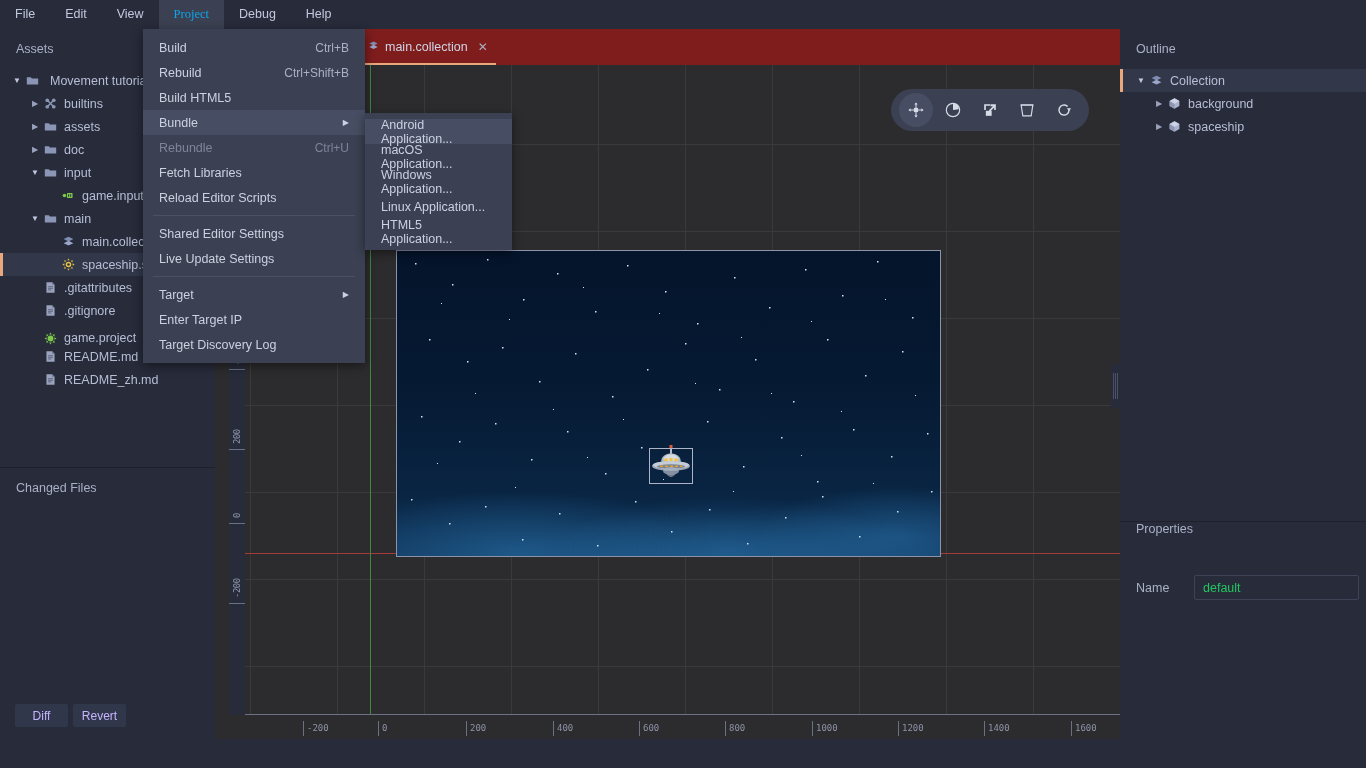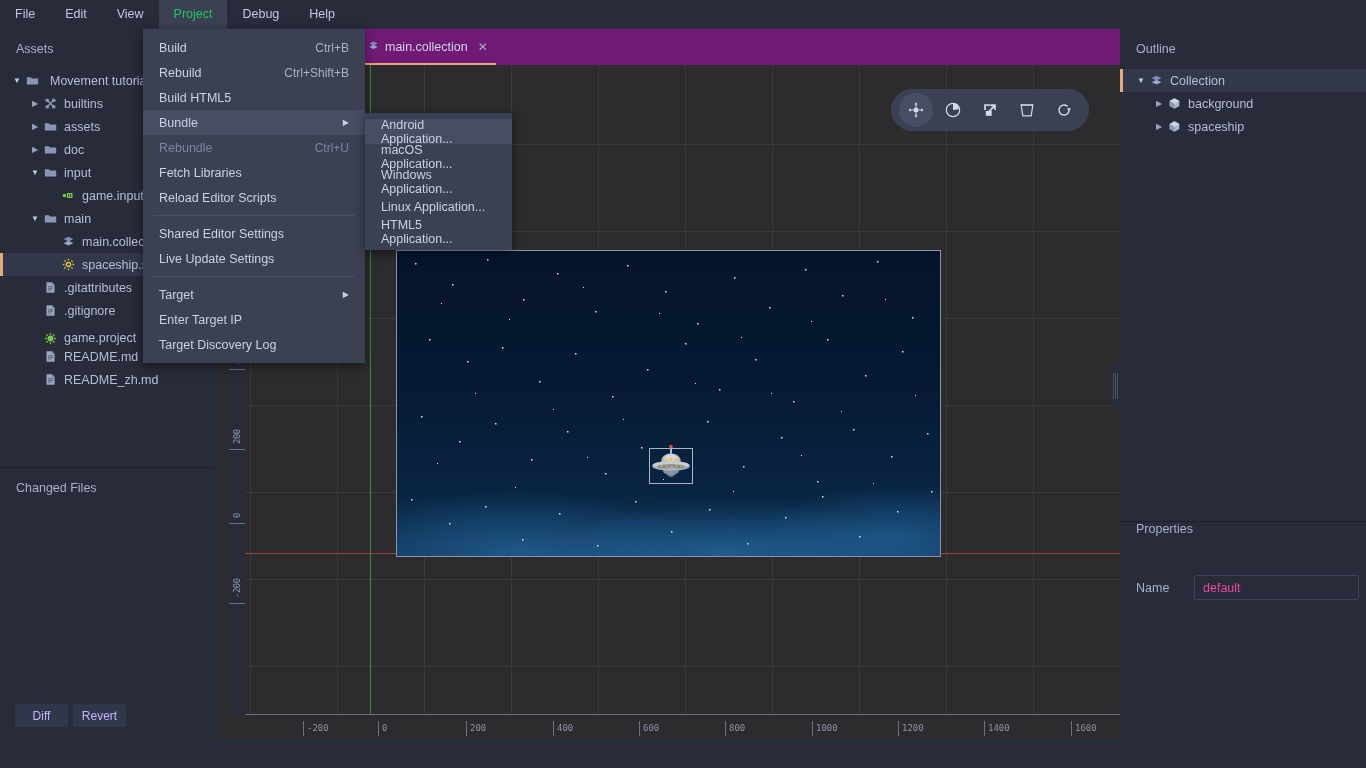--- a/index.html
+++ b/index.html
@@ -15,21 +15,21 @@
 
   
   .menubar {
     position: absolute; left: 0; top: 0; width: 1366px; height: 29px;
     background: #272b3a; display: flex; align-items: center;
   }
   .menu-item {
     height: 29px; line-height: 29px; padding: 0 15px;
     font-size: 12.5px; color: #c3c8de; cursor: default; white-space: nowrap;
   }
-  .menu-item.open { background: #3b4152; color: #22c55e; }
+  .menu-item.open { background: #3b4152; color: #0ea5e9; font-family: Liberation Serif, serif; }
 
   
   .left-panel {
     position: absolute; left: 0; top: 29px; width: 215px; height: 710px;
     background: #272b3a;
   }
   .panel-title {
     height: 40px; line-height: 40px; padding-left: 16px;
     font-size: 12.5px; color: #aab0c6;
   }
@@ -55,21 +55,21 @@
   .changed-files { position:absolute; top: 439px; left:0; width: 215px; height: 271px; }
   .cf-buttons { position:absolute; bottom: 12px; left: 15px; display:flex; gap: 5px; }
   .cf-btn {
     width: 53px; height: 23px; background: #31374a; border: none; border-radius: 2px;
     color: #c4b5fd; font-size: 12px; font-family: "Liberation Sans", sans-serif; cursor: default;
   }
 
   
   .tabbar {
     position: absolute; left: 215px; top: 29px; width: 905px; height: 36px;
-    background: #701a75;
+    background: #7f1d1d;
   }
   .tab {
     position: absolute; left: 145px; top: 0; height: 36px;
     display: flex; align-items: center; gap: 6px; padding: 0 8px;
     font-size: 12.5px; color: #cfd4e6; cursor: default;
   }
   .tab::after {
     content:""; position:absolute; left:0; bottom:0; width: 100%; height:2px;
     background:#e8a87c;
   }
@@ -165,21 +165,21 @@
   .o-row.selected::before {
     content:""; position:absolute; left:0; top:0; width:3px; height:23px; background:#e8a87c;
   }
   .props-sep { position:absolute; left:0; top:492px; width:246px; height:1px; background:#1e212c; }
   .props-title { position:absolute; top:480px; left:16px; font-size:12.5px; color:#aab0c6;
                  height:40px; line-height:40px; }
   .prop-row { position:absolute; top:546px; left:16px; display:flex; align-items:center; gap:18px; }
   .prop-label { font-size:12.5px; color:#aab0c6; width:40px; }
   .prop-input {
     width: 165px; height: 25px; background:#272b3a; border:1px solid #3e4457;
-    color:#ec4899; font-size:12.5px; padding: 0 8px; border-radius:2px;
+    color:#22c55e; font-size:12.5px; padding: 0 8px; border-radius:2px;
     font-family:"Liberation Sans", sans-serif;
   }
 
   
   .statusbar {
     position:absolute; left:0; bottom:0; width:1366px; height:29px;
     background:#272b3a; display:flex; align-items:center;
     border-top: 1px solid #1e212c;
   }
   .status-left { margin-left: 14px; font-size:11.5px; color:#6d7389; }

